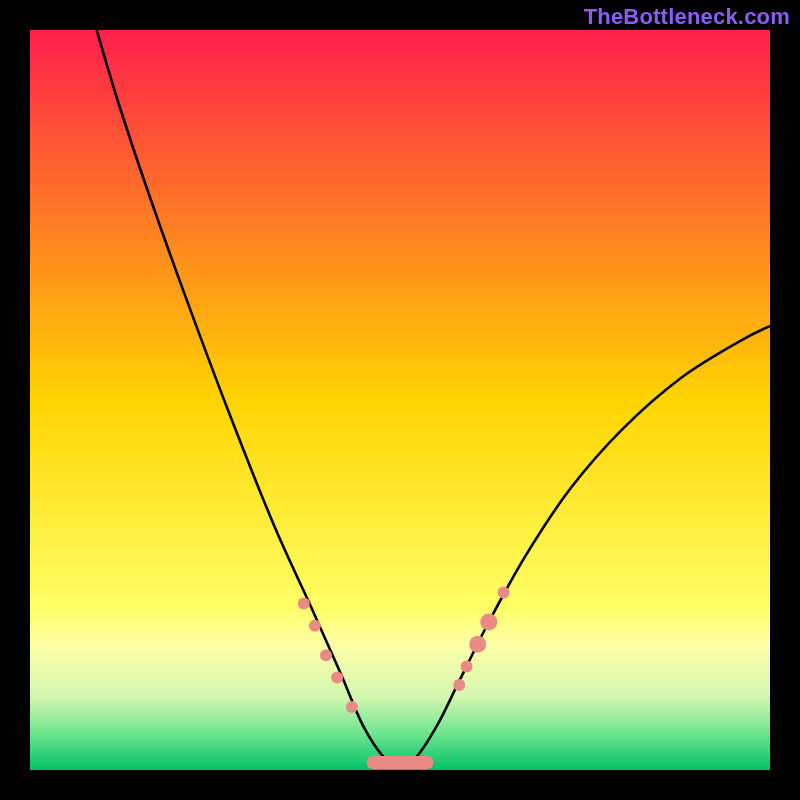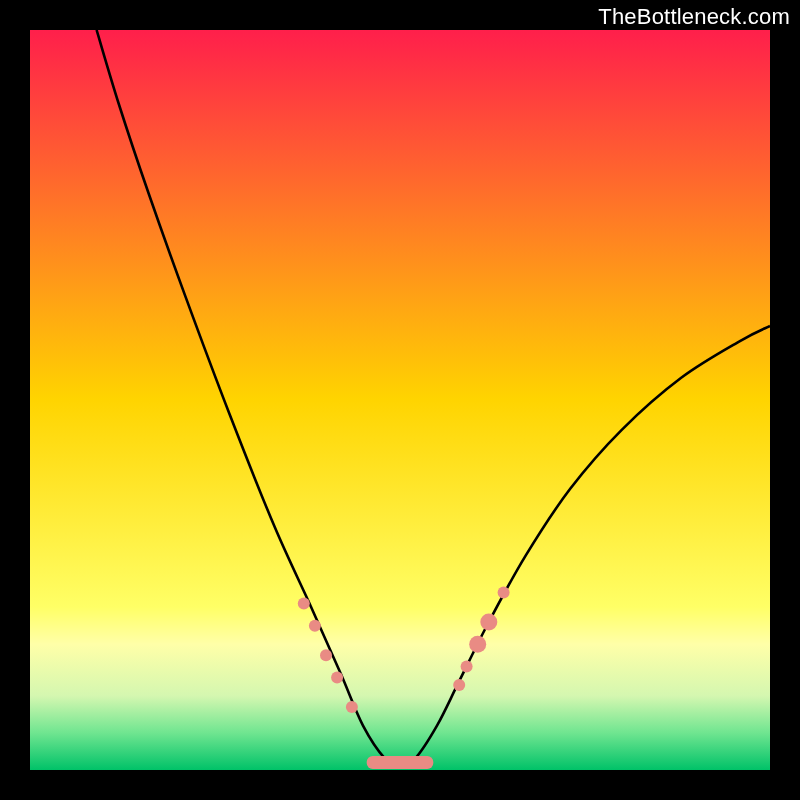--- a/index.html
+++ b/index.html
@@ -15,22 +15,22 @@
     position: relative;
     width: 800px;
     height: 800px;
     background: #000;
   }
   .watermark {
     position: absolute;
     top: 4px;
     right: 10px;
     font-size: 22px;
-    font-weight: 400;
-    color: #ffffff;
+    font-weight: 700;
+    color: #8b5cf6;
     letter-spacing: 0.2px;
     z-index: 20;
   }
   svg.plot {
     position: absolute;
     left: 0;
     top: 0;
     width: 800px;
     height: 800px;
     display: block;

